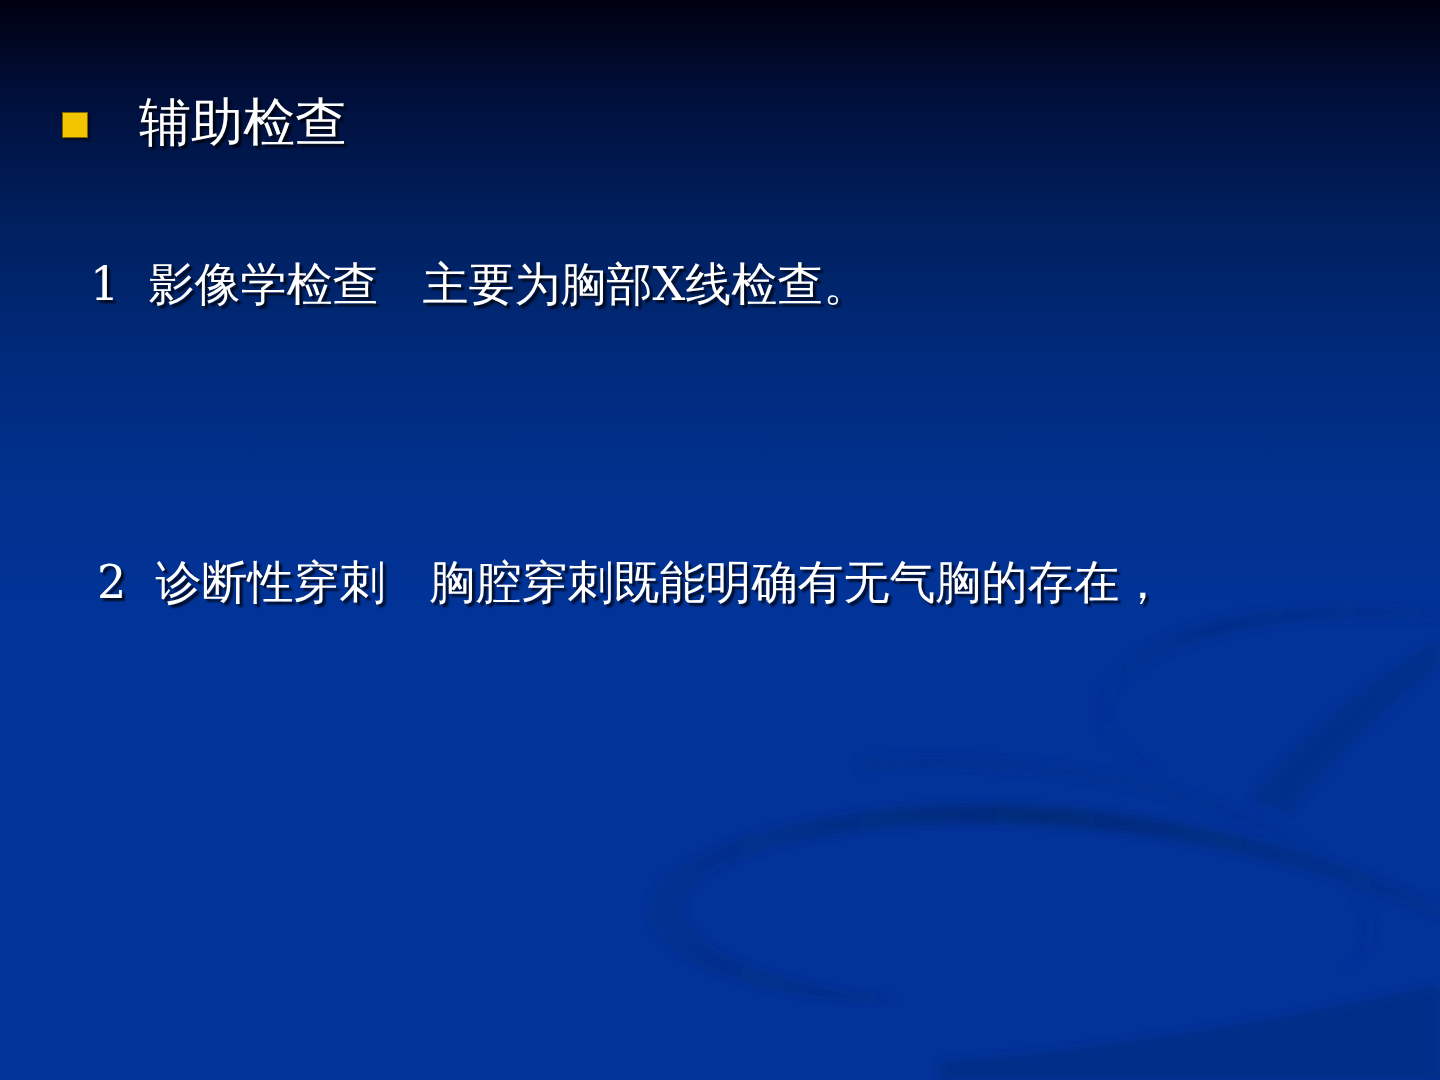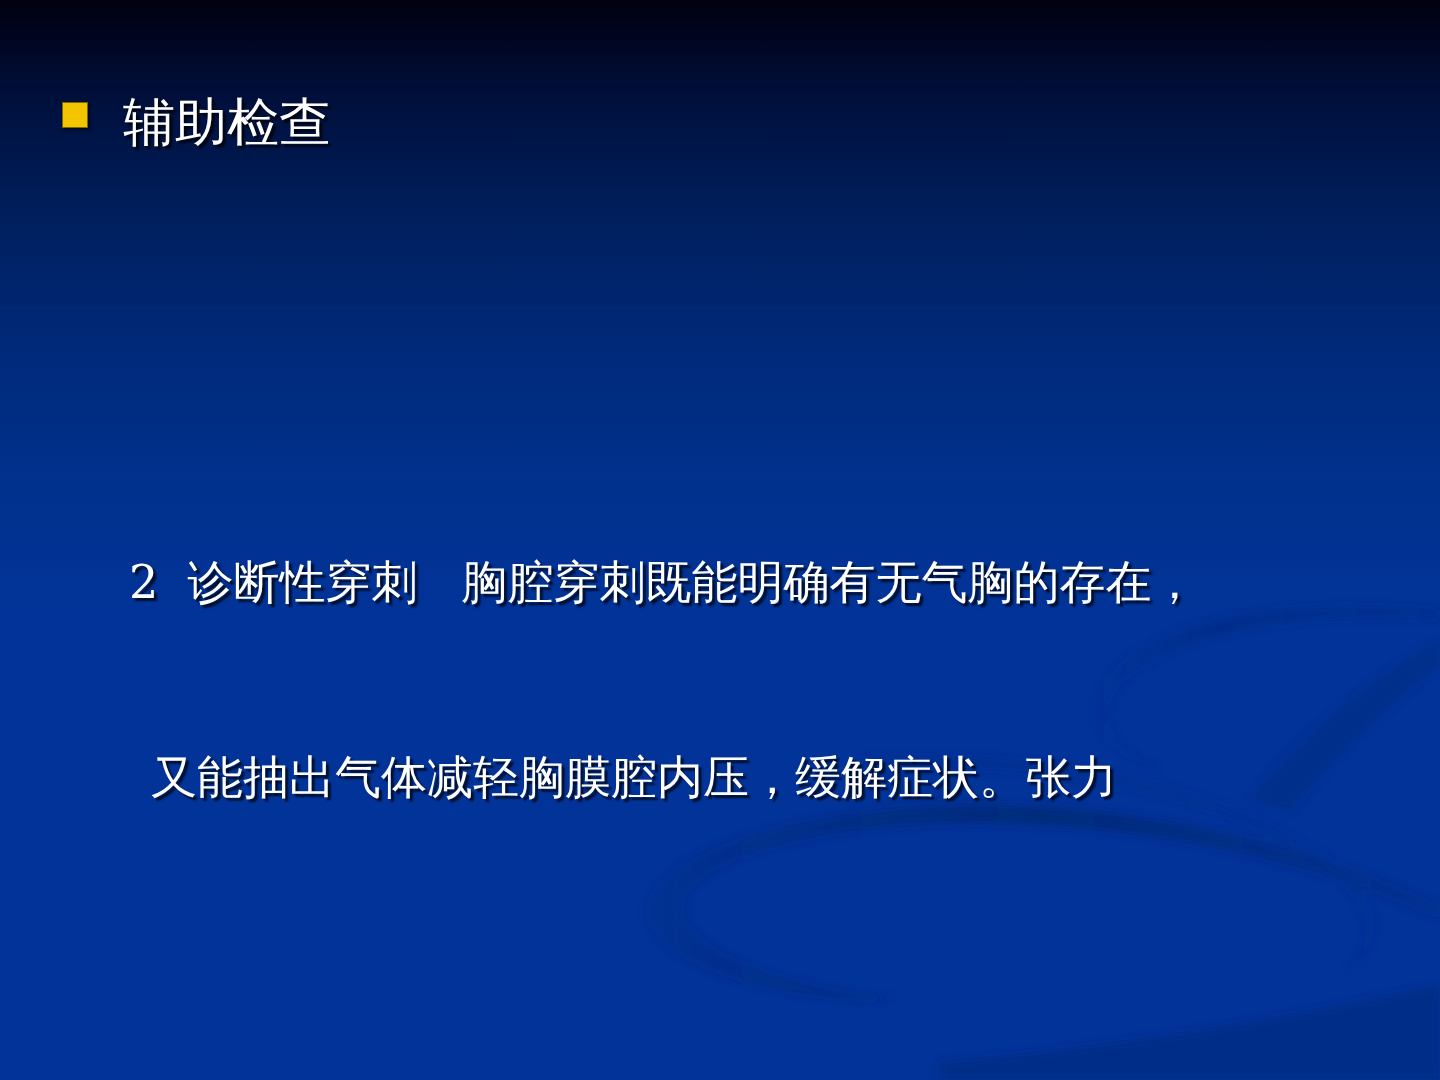--- a/index.html
+++ b/index.html
@@ -39,21 +39,22 @@
     top: 0;
     width: 1440px;
     height: 1080px;
   }
 
   .title-row {
     position: absolute;
     left: 62px;
     top: 96px;
     display: flex;
-    align-items: flex-start;
+    align-items: center;
+    gap: 16px;
   }
 
   .bullet-square {
     width: 24px;
     height: 24px;
     background: #f2c500;
     border: 1px solid #7d6500;
     box-shadow: 2px 2px 3px rgba(0,0,0,.55);
     flex: 0 0 auto;
     margin-top: 6px;
@@ -85,21 +86,20 @@
 
   #para-2 {
     left: 97px;
     top: 420px;
     width: 1330px;
     text-indent: 0;
   }
 
   #para-2 .ln {
     display: block;
-    margin-left: 32px;
   }
   #para-2 .ln.indent { padding-left: 22px; }
 </style>
 </head>
 <body>
 
 <div id="slide">
 
   <svg id="decor" viewBox="0 0 1440 1080" width="1440" height="1080" preserveAspectRatio="none">
     <defs>
@@ -136,21 +136,21 @@
     </g>
   </svg>
 
   <div id="content">
 
     <div class="title-row">
       <span class="bullet-square"></span>
       <span class="title-text">辅助检查</span>
     </div>
 
+    <div class="para" id="para-1">1  影像学检查   主要为胸部X线检查。</div>
 
     <div class="para" id="para-2">
       <span class="ln">2  诊断性穿刺   胸腔穿刺既能明确有无气胸的存在，</span>
-      <span class="ln indent">又能抽出气体减轻胸膜腔内压，缓解症状。张力</span>
       
     </div>
 
   </div>
 </div>
 
 </body></html>

